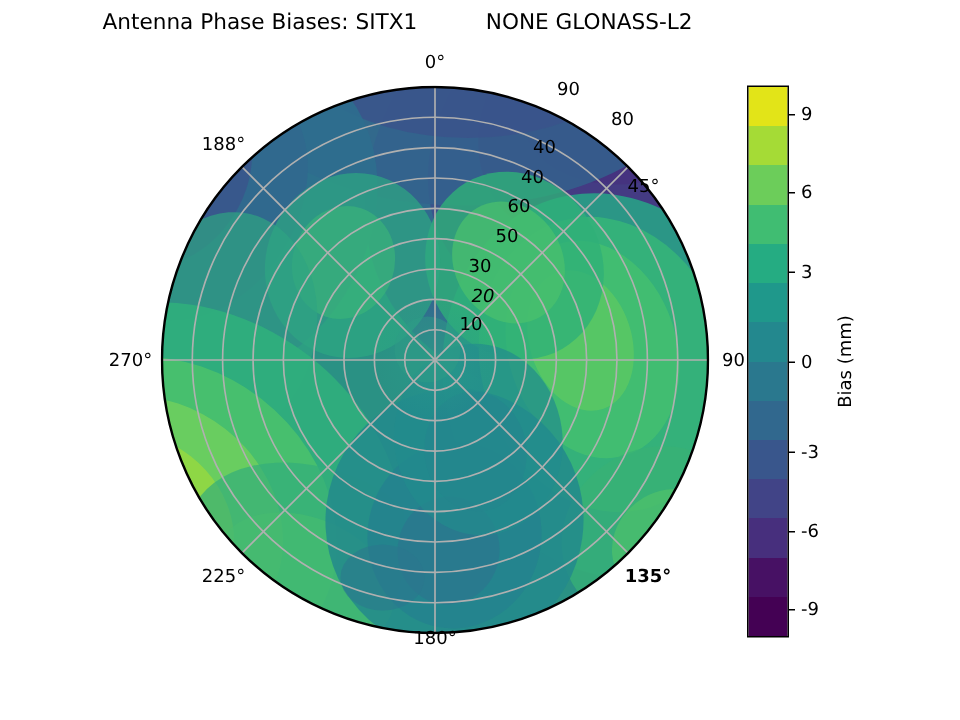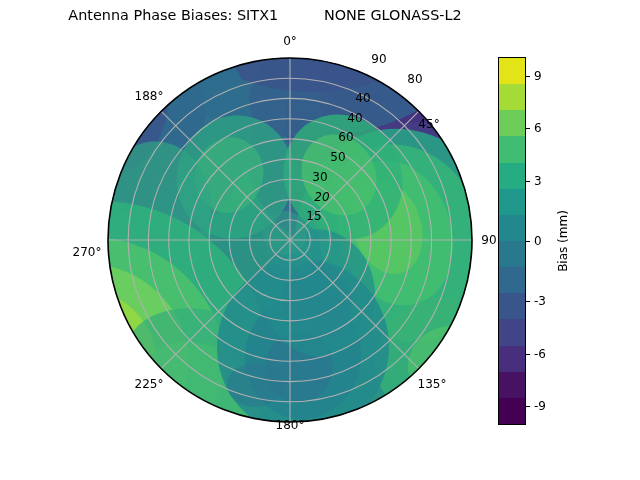--- a/index.html
+++ b/index.html
@@ -179,27 +179,27 @@
         <line x1="54.3" y1="54.3" x2="311.7" y2="311.7"></line>
         <line x1="311.7" y1="54.3" x2="54.3" y2="311.7"></line>
       </g>
 
       <circle cx="183" cy="183" r="182" fill="none" stroke="#000000" stroke-width="1.6"></circle>
     </svg>
 
     <div class="theta-label" style="left:183px; top:-16px;">0°</div>
     <div class="theta-label" style="left:322px; top:39px;margin-top:28px;">45°</div>
     <div class="theta-label" style="left:382px; top:183px;">90</div>
-    <div class="theta-label" style="left:325px; top:327px;">135°</div>
+    <div class="theta-label" style="left:325px; top:327px;font-weight:bold;">135°</div>
     <div class="theta-label" style="left:183px; top:368px;">180°</div>
     <div class="theta-label" style="left:42px;  top:327px;">225°</div>
-    <div class="theta-label" style="left:-20px; top:183px;margin-top:12px;">270°</div>
+    <div class="theta-label" style="left:-20px; top:183px;">270°</div>
     <div class="theta-label" style="left:42px;  top:39px;">188°</div>
 
-    <div class="r-label" style="left:207px; top:159px;">15</div>
+    <div class="r-label" style="left:207px; top:159px;">10</div>
     <div class="r-label" style="left:215px; top:140px;font-style:italic;">20</div>
     <div class="r-label" style="left:213px; top:120px;">30</div>
     <div class="r-label" style="left:231px; top:100px;">50</div>
     <div class="r-label" style="left:239px; top:80px;">60</div>
     <div class="r-label" style="left:248px; top:61px;">40</div>
     <div class="r-label" style="left:256px; top:41px;">40</div>
     <div class="r-label" style="left:264px; top:22px;margin-left:44px;">80</div>
     <div class="r-label" style="left:272px; top:2px;">90</div>
   </div>
 

